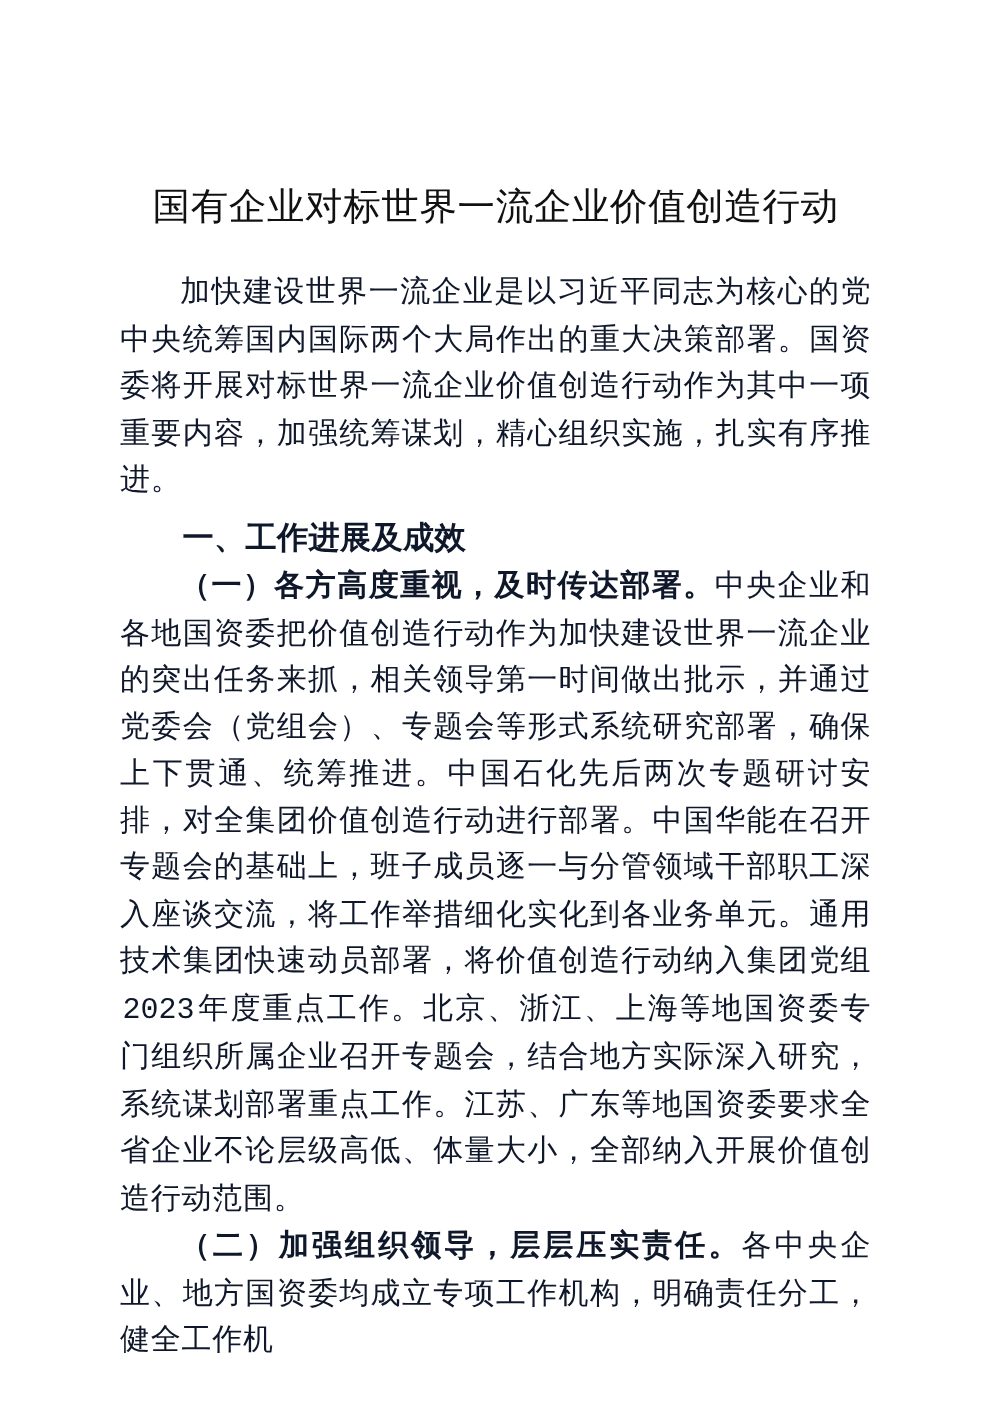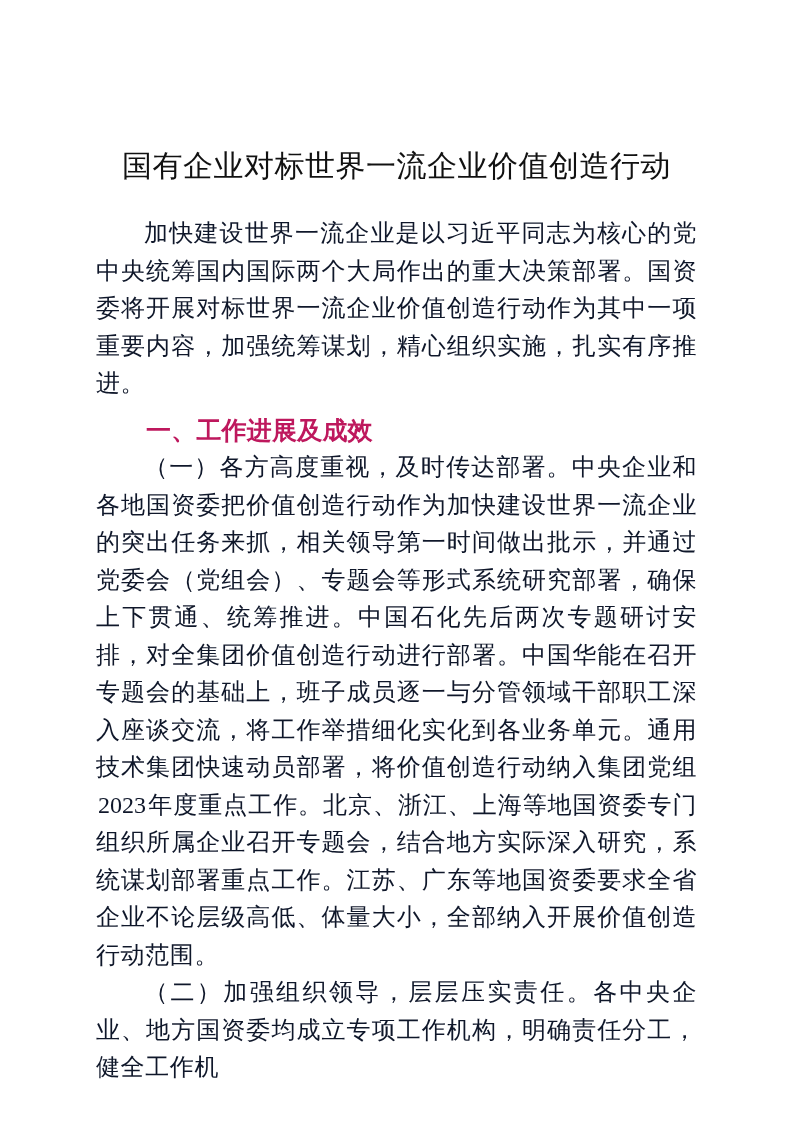--- a/index.html
+++ b/index.html
@@ -37,21 +37,21 @@
   
   .section-heading {
     margin: 0;
     padding-top: 9px;
     text-indent: 2em;
     font-family: "Liberation Sans", "DejaVu Sans", sans-serif;
     font-weight: 700;
     font-size: 25px;
     line-height: 37.5px;
     letter-spacing: 0.2px;
-    color: #be185d;
+    color: #0f172a;
   }
 
   
   .body-para {
     margin: 0;
     text-indent: 2em;
     font-family: "DejaVu Serif", "Liberation Serif", serif;
     font-weight: 400;
     font-size: 24px;
     line-height: 37.5px;
@@ -59,25 +59,25 @@
     text-justify: inter-ideograph;
     letter-spacing: 0.6px;
     color: #0f172a;
   }
 
   .body-para.first {
     padding-top: 22px;
   }
 
   .lead-in {
-    font-weight: 400;
+    font-weight: 700;
   }
 
   .num-latin {
-    font-family: Liberation Serif, serif;
+    font-family: Liberation Mono, monospace;
     letter-spacing: 0;
     padding: 0 2px;
   }
 </style>
 </head>
 <body>
 
 <div class="page">
 
   <h1 class="doc-title">

